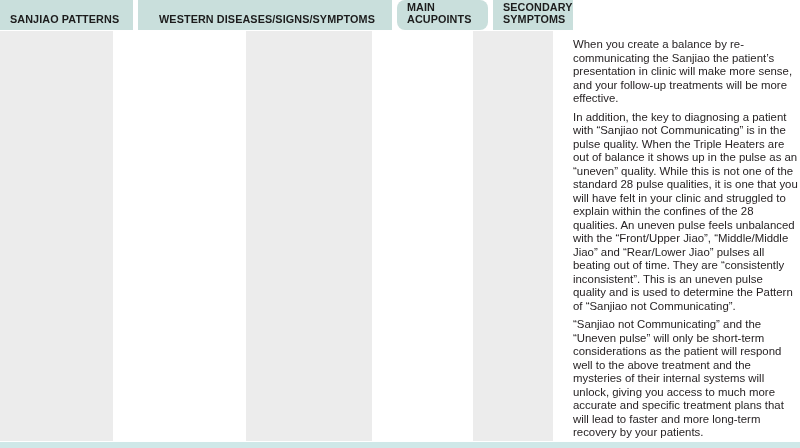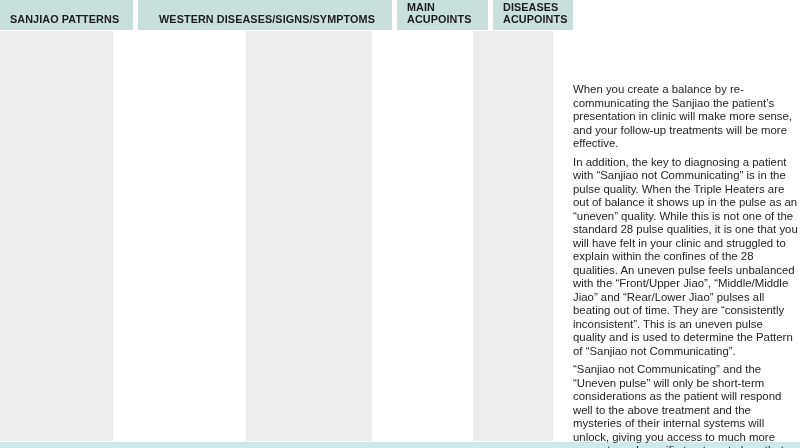--- a/index.html
+++ b/index.html
@@ -28,21 +28,21 @@
     padding: 0 6px 5px 10px;
     box-sizing: border-box;
     font-weight: bold;
     font-size: 10.8px;
     line-height: 11.5px;
     letter-spacing: 0.1px;
     color: var(--header-text, #1c1c1c);
   }
   .hcell.c1 { width: 133px; }
   .hcell.c2 { width: 254px; justify-content: center; }
-  .hcell.c3 { width: 91px; }
+  .hcell.c3 { width: 91px; border-radius: 8px; }
   .hcell.c4 { width: 80px; }
   .hcell.c5 { flex: 1; }
   .hcell.c1 span, .hcell.c2 span, .hcell.c5 span { white-space: nowrap; }
   .body-row {
     display: flex;
     gap: 5px;
     height: 410px;
     margin-top: 1px;
   }
   .stripe { box-sizing: border-box; }
@@ -51,21 +51,20 @@
   .stripe.b1 { width: 113px; }
   .stripe.b2 { width: 123px; }
   .stripe.b3 { width: 126px; }
   .stripe.b4 { width: 91px; }
   .stripe.b5 { width: 80px; }
   .notes-cell {
     flex: 1;
     background: #ffffff;
     box-sizing: border-box;
     padding: 7px 2px 0 15px;
-    margin-top: 45px;
   }
   .notes-cell p {
     margin: 0 0 5px 0;
     font-size: 11.4px;
     line-height: 13.5px;
     color: var(--text, #272324);
   }
   .footer-strip {
     height: 6px;
     margin-top: 1px;
@@ -81,21 +80,21 @@
     <div class="hcell c1">
       <span>SANJIAO PATTERNS</span>
     </div>
     <div class="hcell c2">
       <span>WESTERN DISEASES/SIGNS/SYMPTOMS</span>
     </div>
     <div class="hcell c3">
       <span>MAIN ACUPOINTS</span>
     </div>
     <div class="hcell c4">
-      <span>DISEASES ACUPOINTS</span>
+      <span>SECONDARY SYMPTOMS</span>
     </div>
   </div>
 
   <div class="body-row">
     <div class="stripe gray b1"></div>
     <div class="stripe white b2"></div>
     <div class="stripe gray b3"></div>
     <div class="stripe white b4"></div>
     <div class="stripe gray b5"></div>
     <div class="notes-cell">

